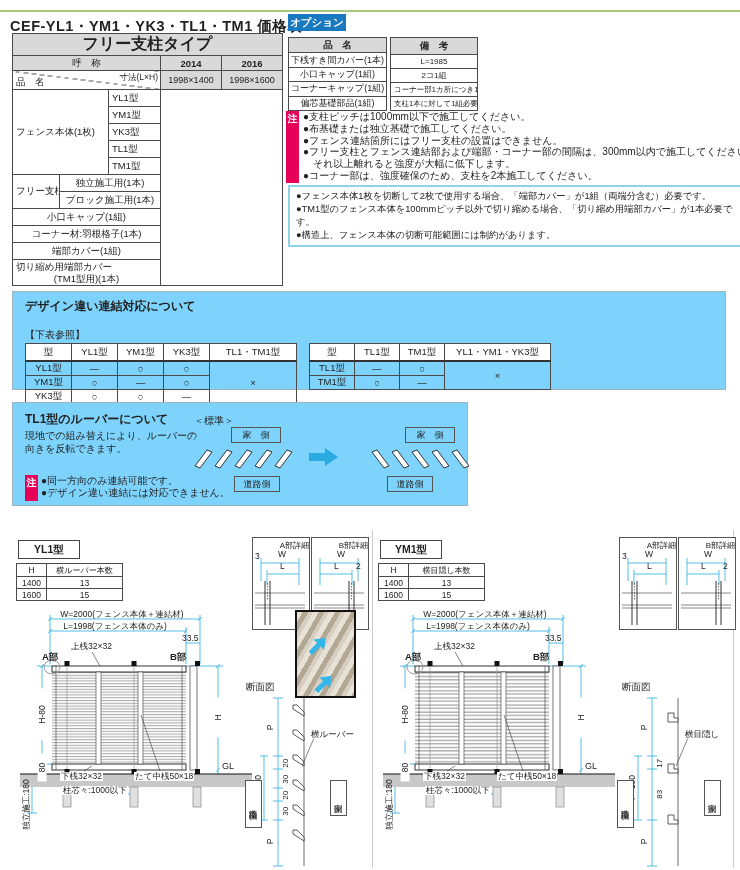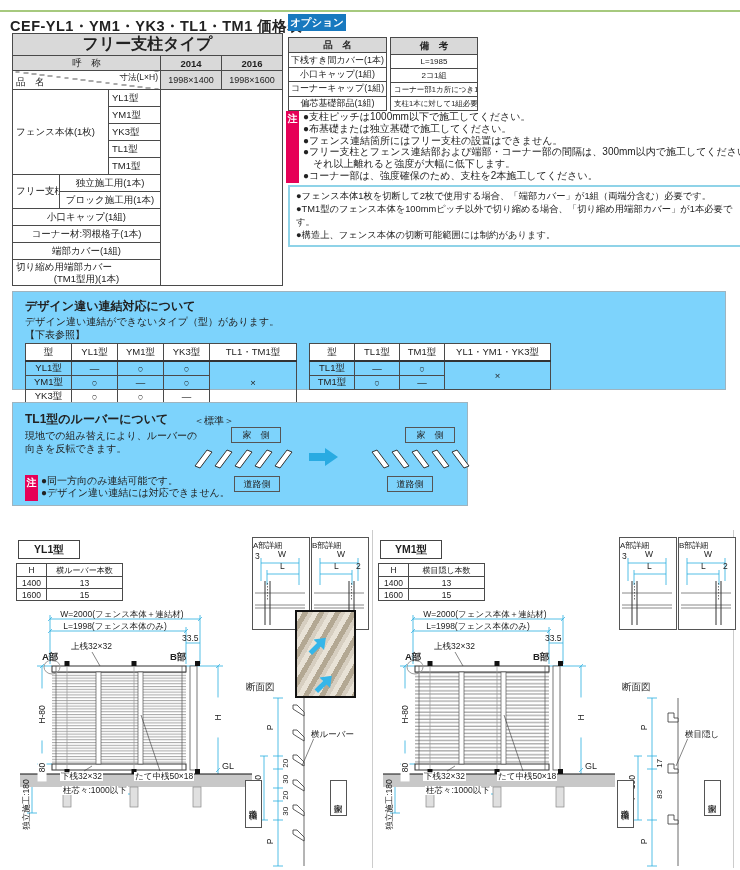--- a/index.html
+++ b/index.html
@@ -21,21 +21,21 @@
   .h15{height:15px}.h19{height:19px}.h17{height:17px}.h26{height:26px}
   .ptab td{font-size:9.5px}
   .diag{position:relative;background-image:linear-gradient(to top right,transparent 49.2%,#555 49.2%,#555 50.8%,transparent 50.8%)}
   .noB{border-bottom:1px solid #4a4a4a}
   .opt-h{background:#d9d9d9;text-align:center;font-weight:bold;font-size:9.5px}
   .note-line{font-size:10px;line-height:11.8px;white-space:nowrap}
   .dtab th{background:#fff;border-bottom:2px solid #333;font-size:9.5px;text-align:center;height:16px}
   .dtab td{text-align:center;height:13px;font-size:9.5px}
   .stab td,.stab th{text-align:center;font-size:8.5px;padding:0 2px}
   .detail{position:absolute;width:56px;height:91px;border:1px solid #555;background:#fff}
-  .detail .t{font-size:8px;text-align:left;padding-top:2px}
+  .detail .t{font-size:8px;text-align:right;padding-top:2px}
   .badge-red{background:#e60057;color:#fff;text-align:center;font-size:10px;font-weight:bold}
   .barttl{background:#333;color:#fff;font-weight:bold;font-size:10.5px;line-height:17px;padding-left:10px}
   .mlabel{border:1.5px solid #444;font-weight:bold;font-size:10.5px;text-align:center;line-height:17px;background:#fff}
   svg{display:block}
 </style>
 </head>
 <body>
 
 <div id="canvas">
 
@@ -214,21 +214,20 @@
   </div>
 
   <div class="abs" style="left:288px;top:185px;width:447px;border:2px solid #8fd3e8;padding:3px 6px;background:#fff">
     <div style="font-size:9.3px;line-height:13px">●フェンス本体1枚を切断して2枚で使用する場合、「端部カバー」が1組（両端分含む）必要です。</div>
     <div style="font-size:9.3px;line-height:13px">●TM1型のフェンス本体を100mmピッチ以外で切り縮める場合、「切り縮め用端部カバー」が1本必要です。</div>
     <div style="font-size:9.3px;line-height:13px">●構造上、フェンス本体の切断可能範囲には制約があります。</div>
   </div>
 
   <div class="abs boxed" style="left:12px;top:291px;width:712px;height:97px">
     <div class="abs b" style="left:12px;top:6px;font-size:12px">デザイン違い連結対応について</div>
-    <div class="abs" style="left:12px;top:23px;font-size:10px">デザイン違い連結ができないタイプ（型）があります。</div>
     <div class="abs" style="left:12px;top:36px;font-size:10px">【下表参照】</div>
 
     <table class="abs dtab" style="left:12px;top:51px;width:271px">
       <colgroup>
           <col style="width:46px">
           <col style="width:46px">
           <col style="width:46px">
           <col style="width:46px">
           <col style="width:87px">
         </colgroup>

